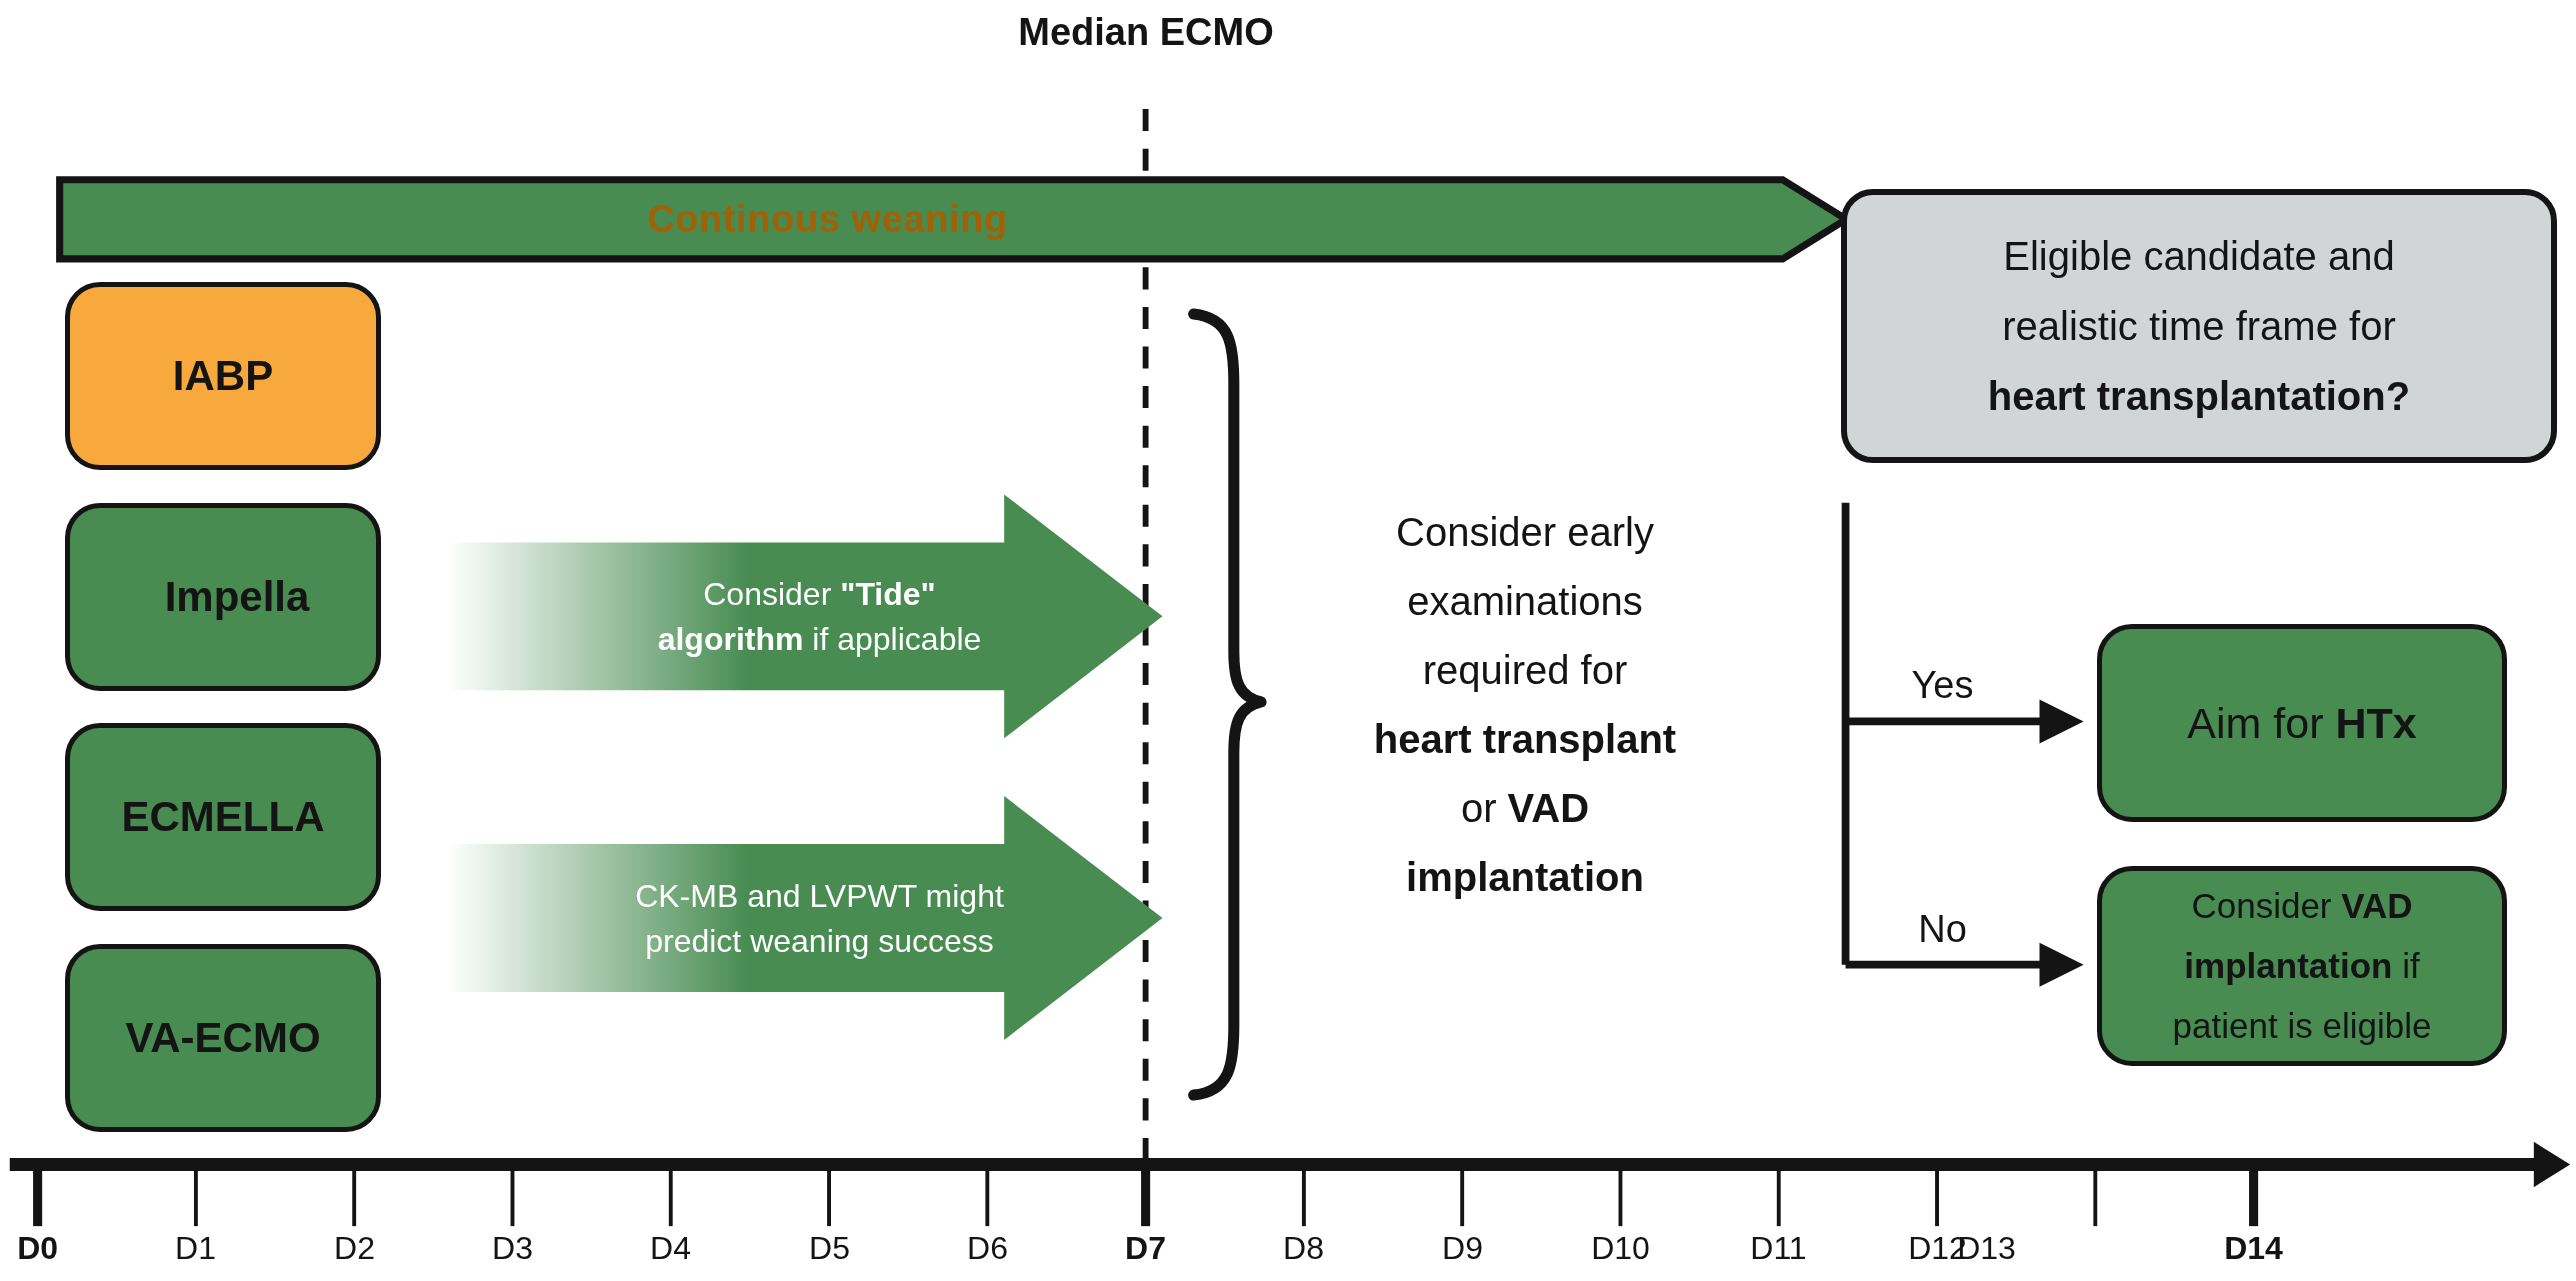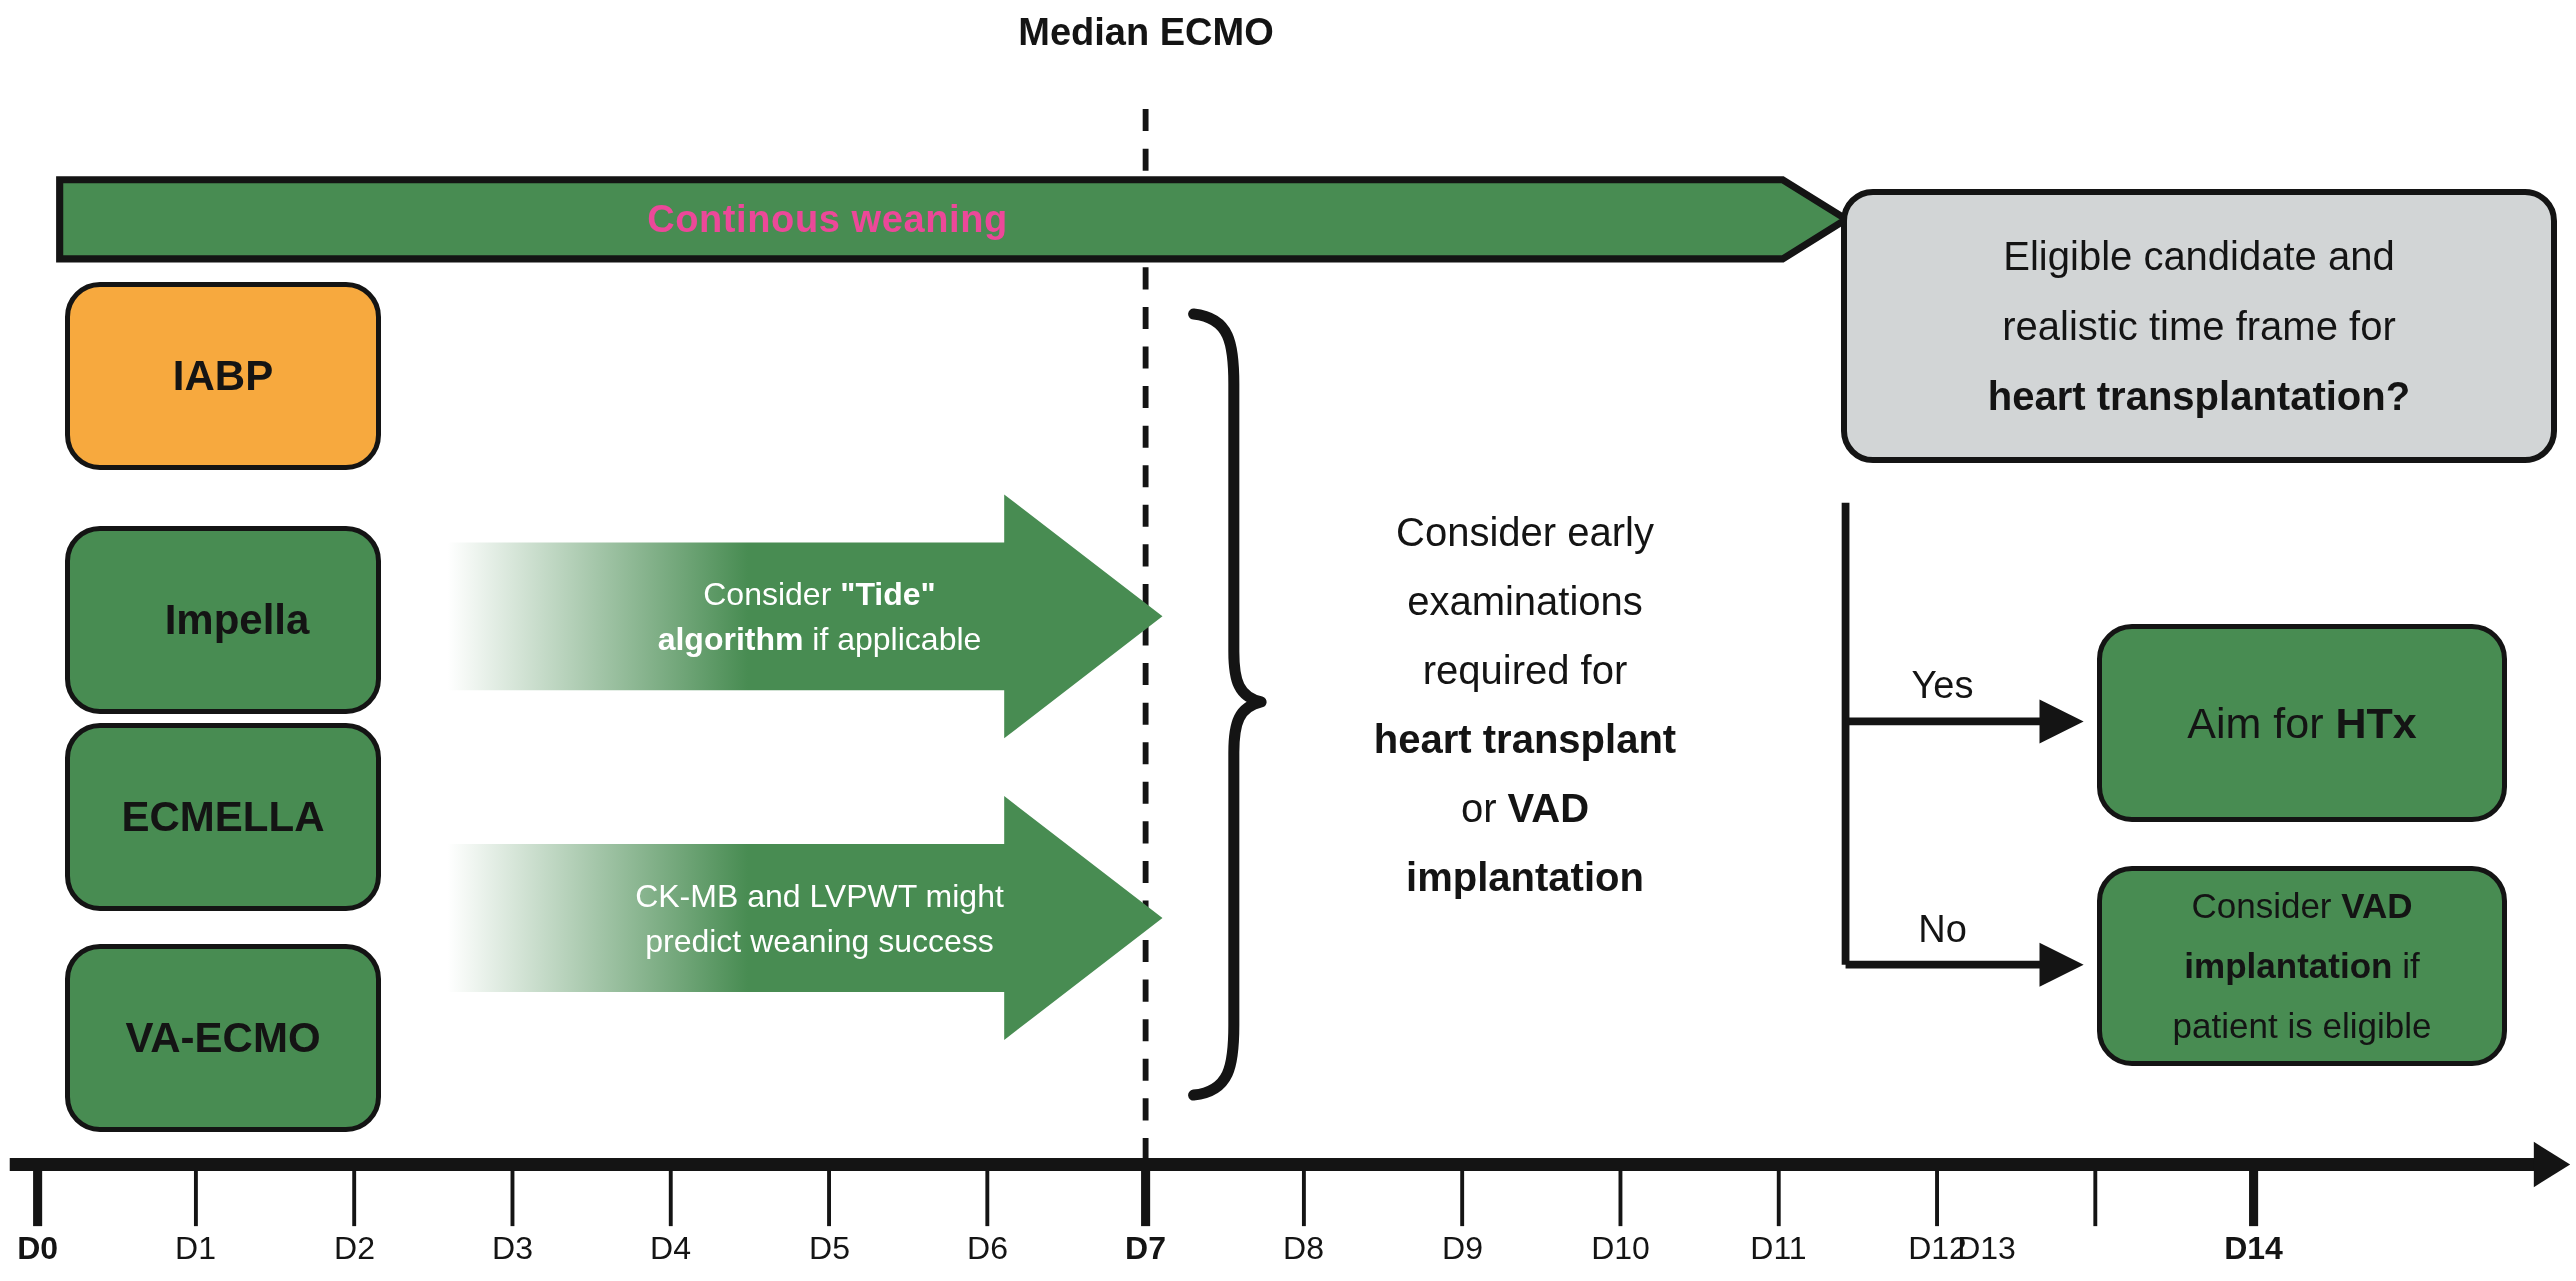--- a/index.html
+++ b/index.html
@@ -11,21 +11,21 @@
     color:#141414;
     overflow:hidden;
   }
   .abs{position:absolute;}
   #bg-svg{position:absolute;left:0;top:0;width:2576px;height:1282px;}
   .b{font-weight:bold;}
   
   .fig-title{left:932px;top:9px;width:428px;font-size:38px;font-weight:bold;line-height:47px;text-align:center;}
   
   .banner-label{left:60px;top:180px;width:1723px;height:79px;display:flex;align-items:center;justify-content:center;
-    padding-right:188px;box-sizing:border-box;color:#ec4899;font-weight:bold;font-size:38px;letter-spacing:0.6px;}
+    padding-right:188px;box-sizing:border-box;color:#a16207;font-weight:bold;font-size:38px;letter-spacing:0.6px;}
   
   .device{left:65px;width:316px;height:188px;border:5.8px solid #141414;border-radius:35px;
     display:flex;align-items:center;justify-content:center;font-size:42px;font-weight:bold;box-sizing:border-box;background:#488C52;}
   .device.orange{background:#F7A93E;}
   
   .warrow-text{left:500px;width:639px;height:147px;display:flex;flex-direction:column;align-items:center;justify-content:center;
     color:#ffffff;font-size:32px;line-height:45px;text-align:center;}
   
   .early-block{left:1288px;top:498px;width:474px;font-size:40px;line-height:69px;text-align:center;}
   
@@ -101,21 +101,21 @@
 
   <div class="abs fig-title">
     <div>Median ECMO</div>
   </div>
 
   <div class="abs banner-label">Continous weaning</div>
 
   <div class="abs device orange" style="top:282px;">
     <span>IABP</span>
   </div>
-  <div class="abs device" style="top:526px;padding-left:28px;">
+  <div class="abs device" style="top:503px;padding-left:28px;">
     <span>Impella</span>
   </div>
   <div class="abs device" style="top:723px;">
     <span>ECMELLA</span>
   </div>
   <div class="abs device" style="top:944px;">
     <span>VA-ECMO</span>
   </div>
 
   <div class="abs warrow-text" style="top:543px;">

